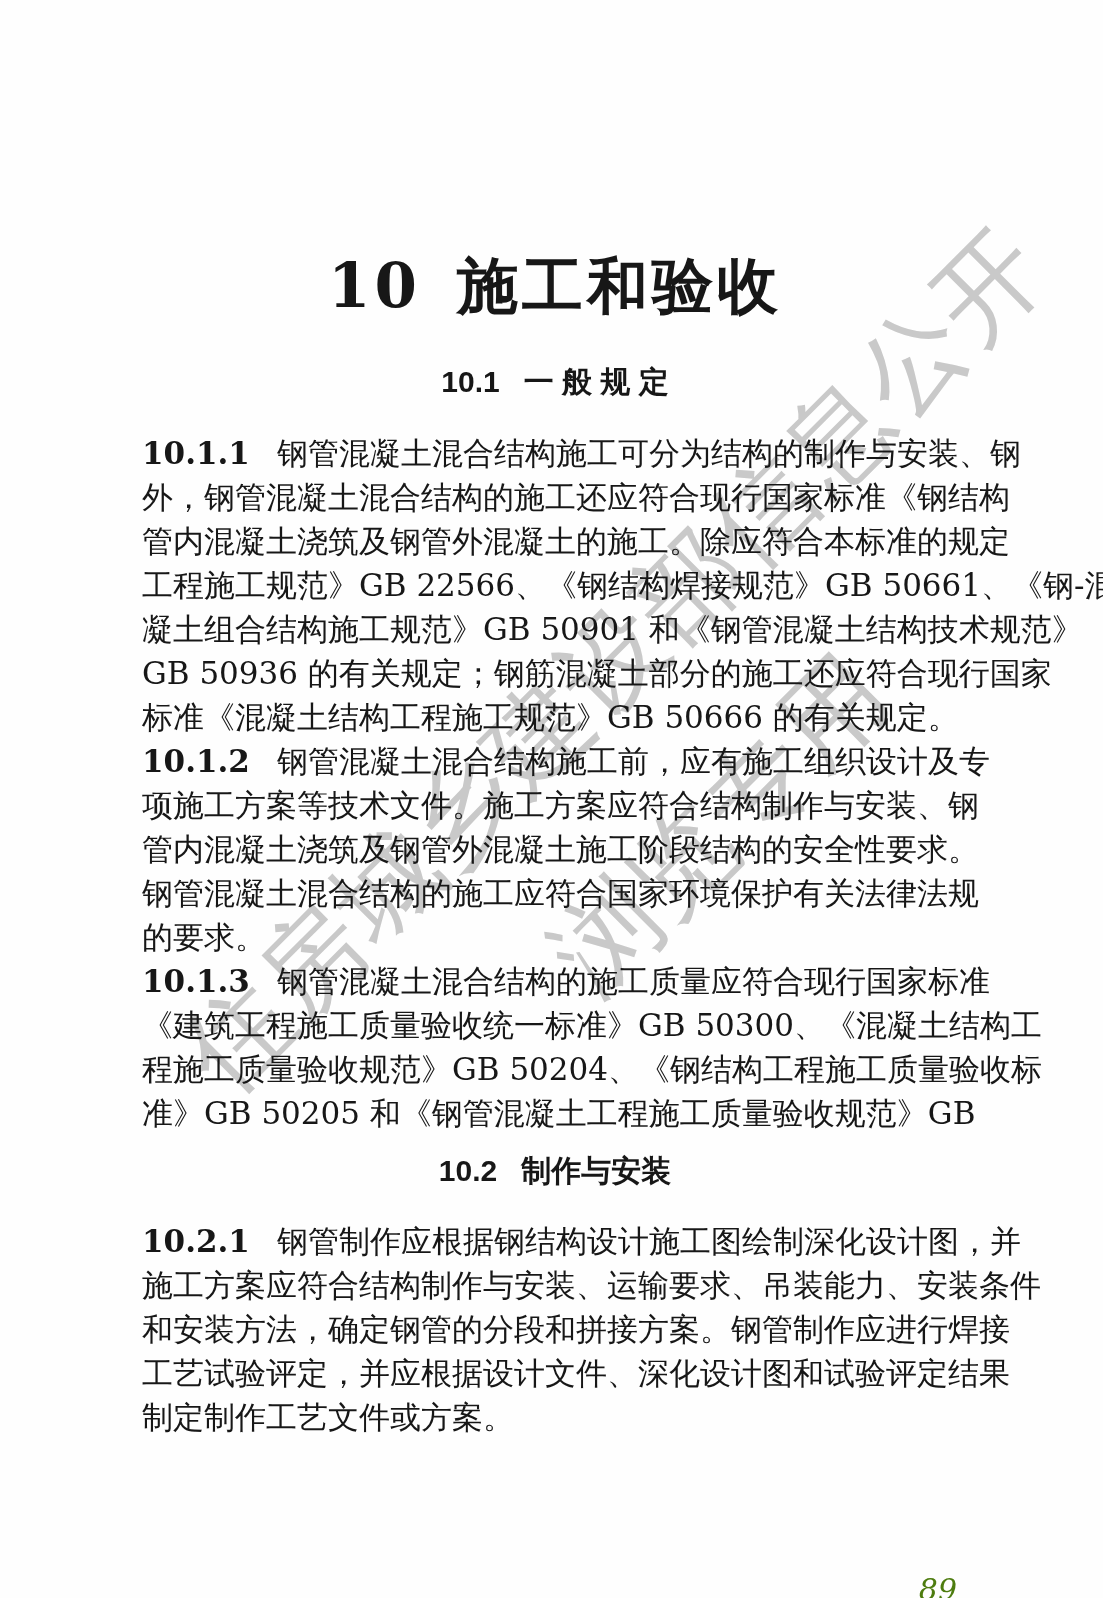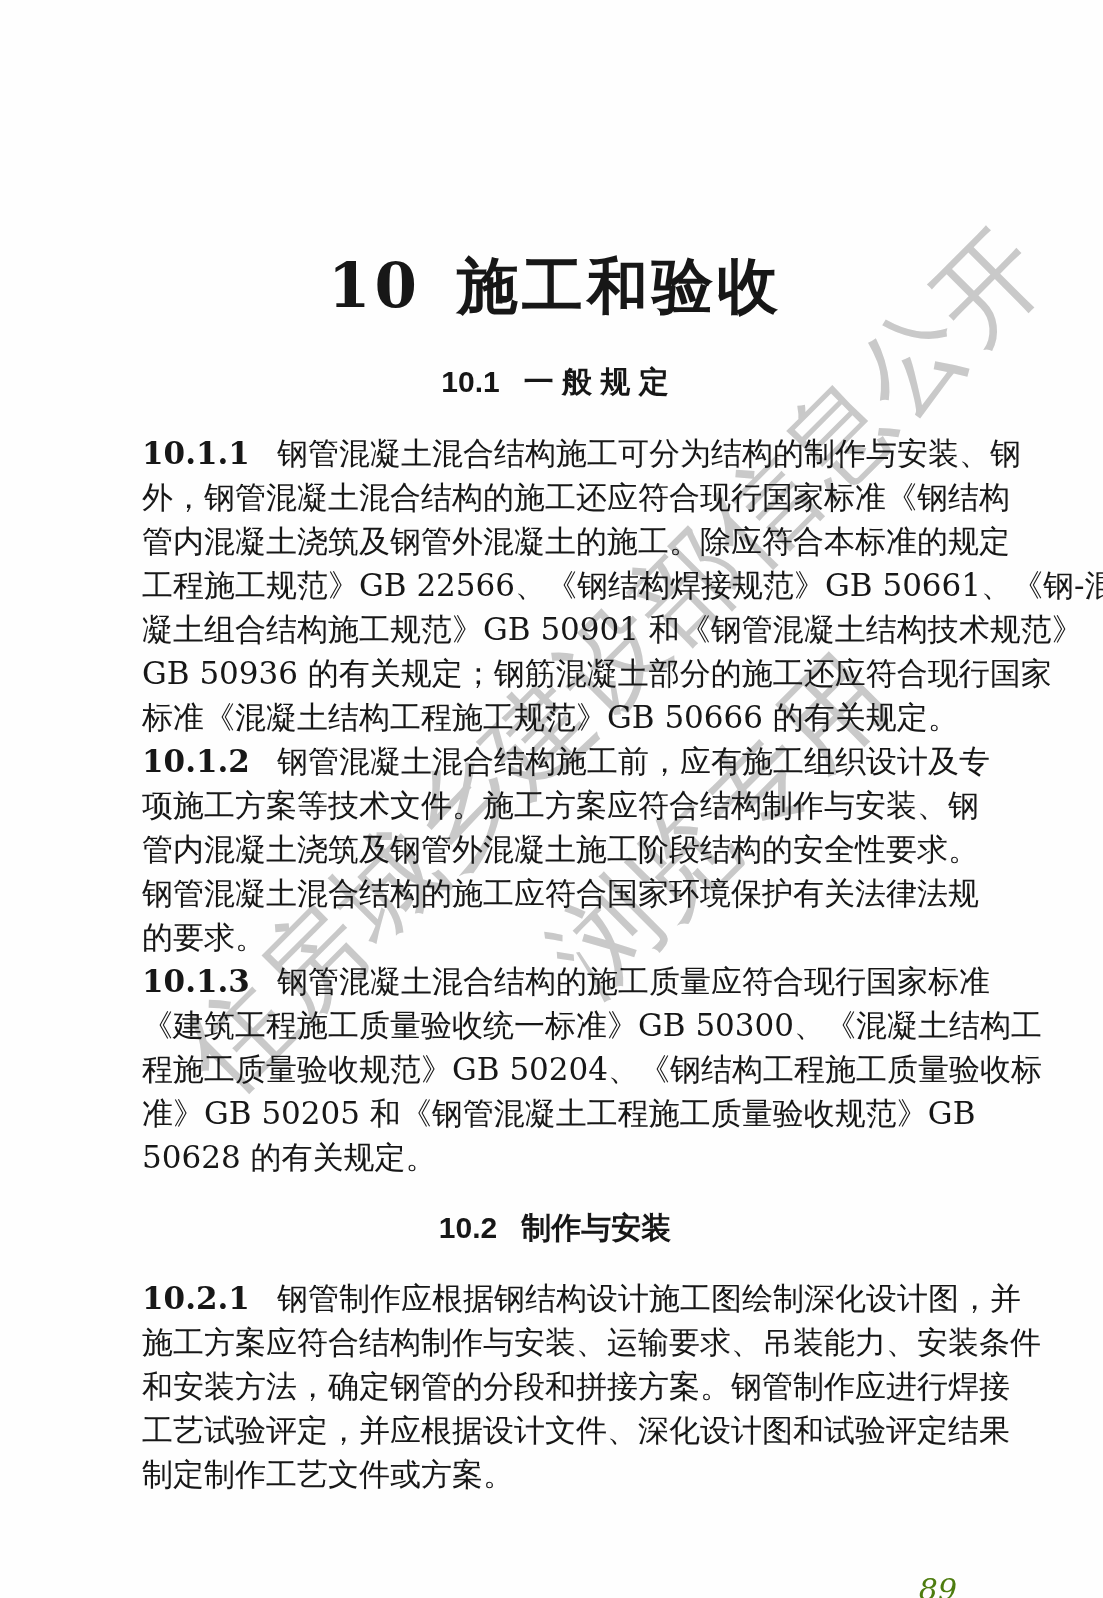--- a/index.html
+++ b/index.html
@@ -43,21 +43,21 @@
   }
   .chapter-gap { display: inline-block; width: 36px; }
   .section-heading {
     margin: 46px 0 27px 0;
     font-family: Liberation Sans, sans-serif;
     font-size: 30px;
     line-height: 44px;
     font-weight: 700;
     text-align: center;
   }
-  .section-heading.second { margin: 27px 0 26px 0; }
+  .section-heading.second { margin: 14px 0 26px 0; }
   .heading-gap { display: inline-block; width: 24px; }
   .body-line {
     font-size: 31px;
     line-height: 44px;
     white-space: nowrap;
     letter-spacing: 0px;
   }
   .clause-num { font-weight: 700; margin-right: 27px; text-align: center; }
   .page-number {
     position: absolute;
@@ -99,21 +99,20 @@
         <div class="body-line">标准《混凝土结构工程施工规范》GB 50666 的有关规定。</div>
         <div class="body-line"><span class="clause-num">10.1.2</span><span>钢管混凝土混合结构施工前，应有施工组织设计及专</span></div>
         <div class="body-line">项施工方案等技术文件。施工方案应符合结构制作与安装、钢</div>
         <div class="body-line">管内混凝土浇筑及钢管外混凝土施工阶段结构的安全性要求。</div>
         <div class="body-line">钢管混凝土混合结构的施工应符合国家环境保护有关法律法规</div>
         <div class="body-line">的要求。</div>
         <div class="body-line"><span class="clause-num">10.1.3</span><span>钢管混凝土混合结构的施工质量应符合现行国家标准</span></div>
         <div class="body-line">《建筑工程施工质量验收统一标准》GB 50300、《混凝土结构工</div>
         <div class="body-line">程施工质量验收规范》GB 50204、《钢结构工程施工质量验收标</div>
         <div class="body-line">准》GB 50205 和《钢管混凝土工程施工质量验收规范》GB</div>
-        <div class="body-line">50628 的有关规定。</div>
       </div>
 
     <h2 class="section-heading second">
       <span>10.2</span><span class="heading-gap"></span><span>制作与安装</span>
     </h2>
 
     <div class="paragraphs">
         <div class="body-line"><span class="clause-num">10.2.1</span><span>钢管制作应根据钢结构设计施工图绘制深化设计图，并</span></div>
         <div class="body-line">施工方案应符合结构制作与安装、运输要求、吊装能力、安装条件</div>
         <div class="body-line">和安装方法，确定钢管的分段和拼接方案。钢管制作应进行焊接</div>

